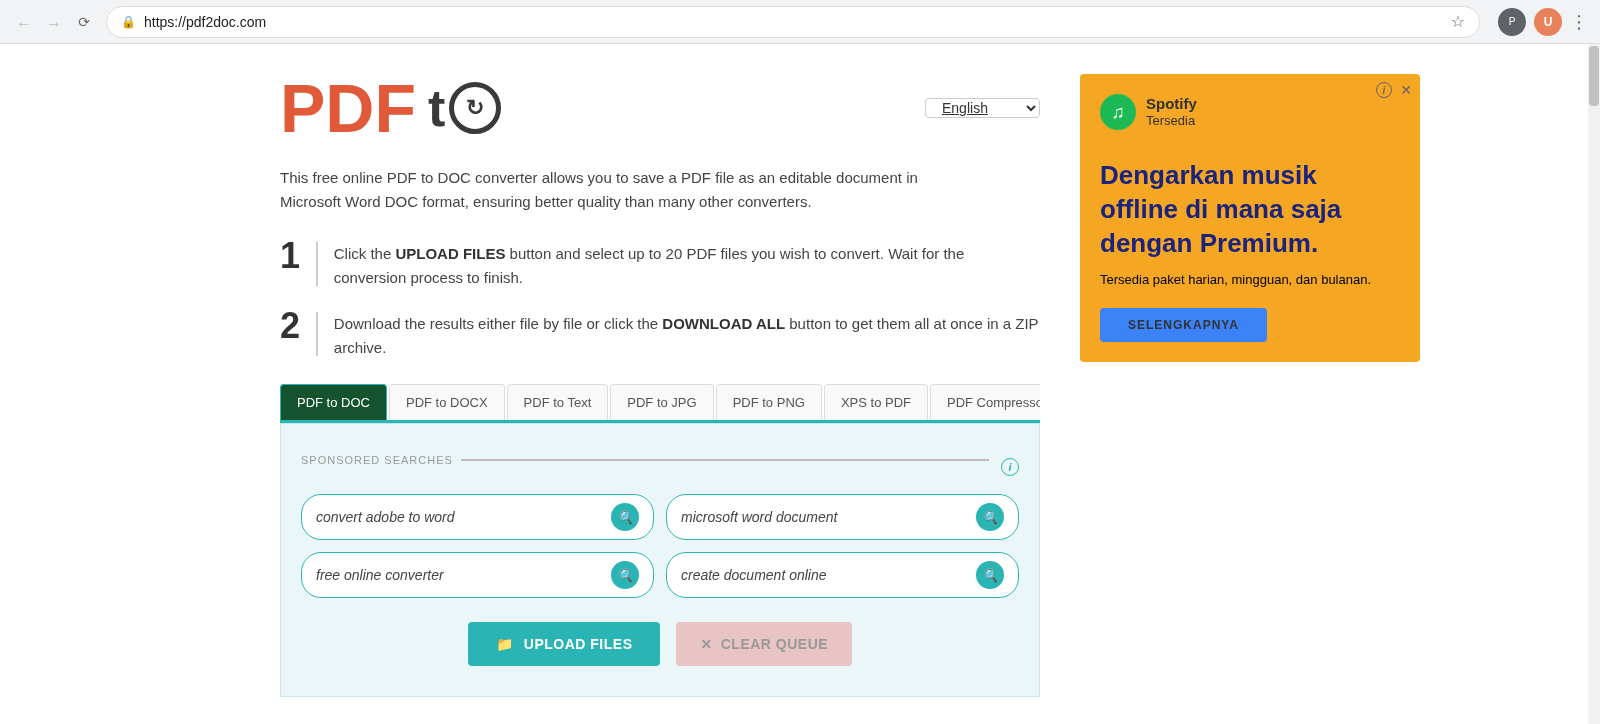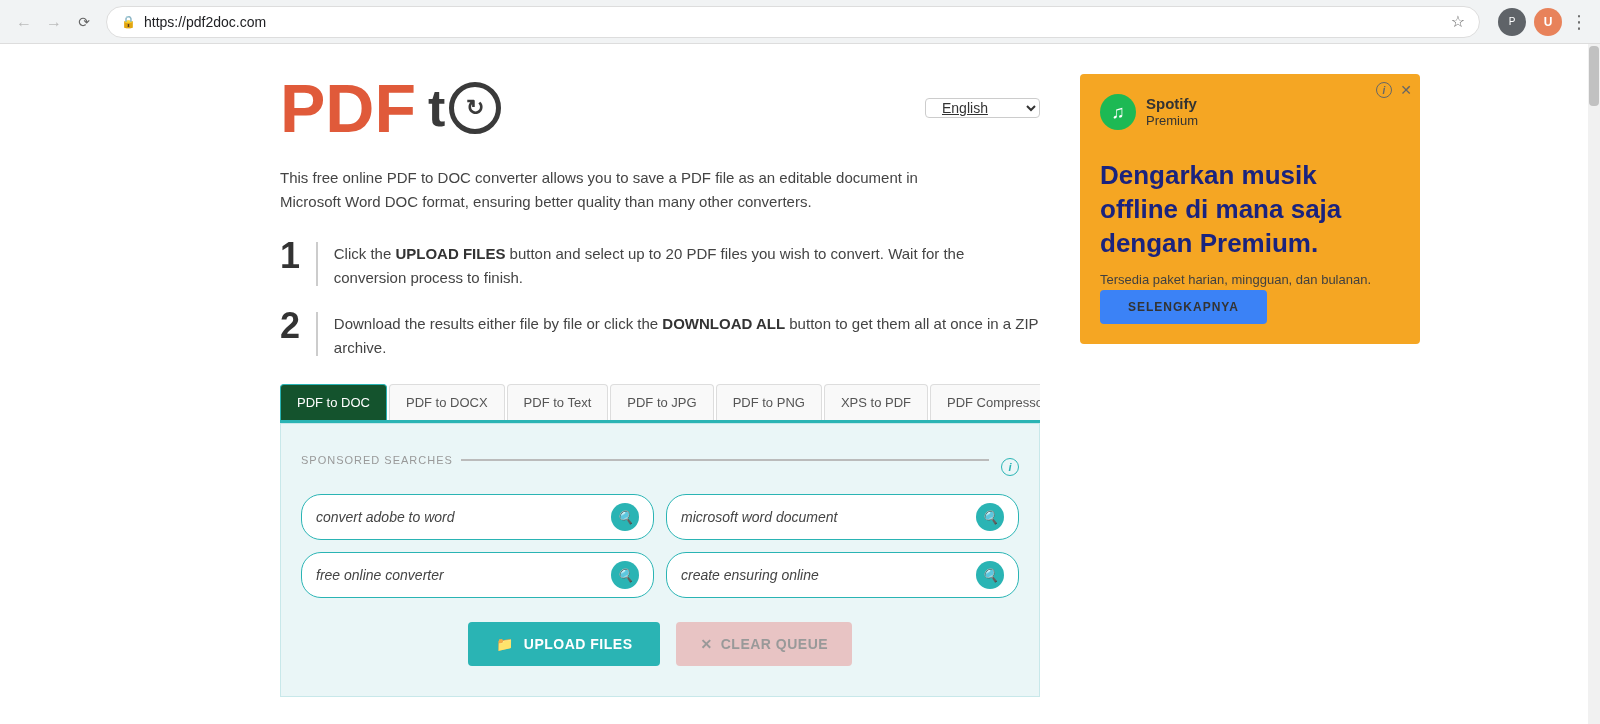--- a/index.html
+++ b/index.html
@@ -306,21 +306,22 @@
     .ad-headline {
       font-size: 26px;
       font-weight: bold;
       color: #1a237e;
       line-height: 1.3;
       margin-bottom: 10px;
       margin-top: 29px;
     }
     .ad-subtext {
       font-size: 13px;
-      color: #404040;
+      color: #000000;
+      margin-bottom: 18px;
       line-height: 1.5;
     }
     .ad-cta {
       background: #3b82f6;
       border: none;
       border-radius: 4px;
       padding: 10px 28px;
       font-size: 12px;
       font-weight: bold;
       letter-spacing: 1px;
@@ -430,21 +431,21 @@
         </div>
         <div class="search-item">
           <span class="search-item-text">microsoft word document</span>
           <div class="search-icon-btn">🔍</div>
         </div>
         <div class="search-item">
           <span class="search-item-text">free online converter</span>
           <div class="search-icon-btn">🔍</div>
         </div>
         <div class="search-item">
-          <span class="search-item-text">create ensuring online</span>
+          <span class="search-item-text">create document online</span>
           <div class="search-icon-btn">🔍</div>
         </div>
       </div>
 
       <div class="action-buttons">
         <button class="upload-btn">
           <span>📁</span>
           <span>UPLOAD FILES</span>
         </button>
         <button class="clear-btn">
@@ -458,21 +459,21 @@
 
   <div class="ad-sidebar">
     <div class="ad-box">
       <div class="ad-info-i">i</div>
       <span class="ad-close">✕</span>
 
       <div class="ad-header">
         <div class="spotify-logo">♫</div>
         <div class="ad-brand">
           <strong>Spotify</strong>
-          <span>Premium</span>
+          <span>Tersedia</span>
         </div>
       </div>
 
       <div class="ad-headline">Dengarkan musik offline di mana saja dengan Premium.</div>
       <div class="ad-subtext">Tersedia paket harian, mingguan, dan bulanan.</div>
       <button class="ad-cta">SELENGKAPNYA</button>
     </div>
   </div>
 </div>
 

